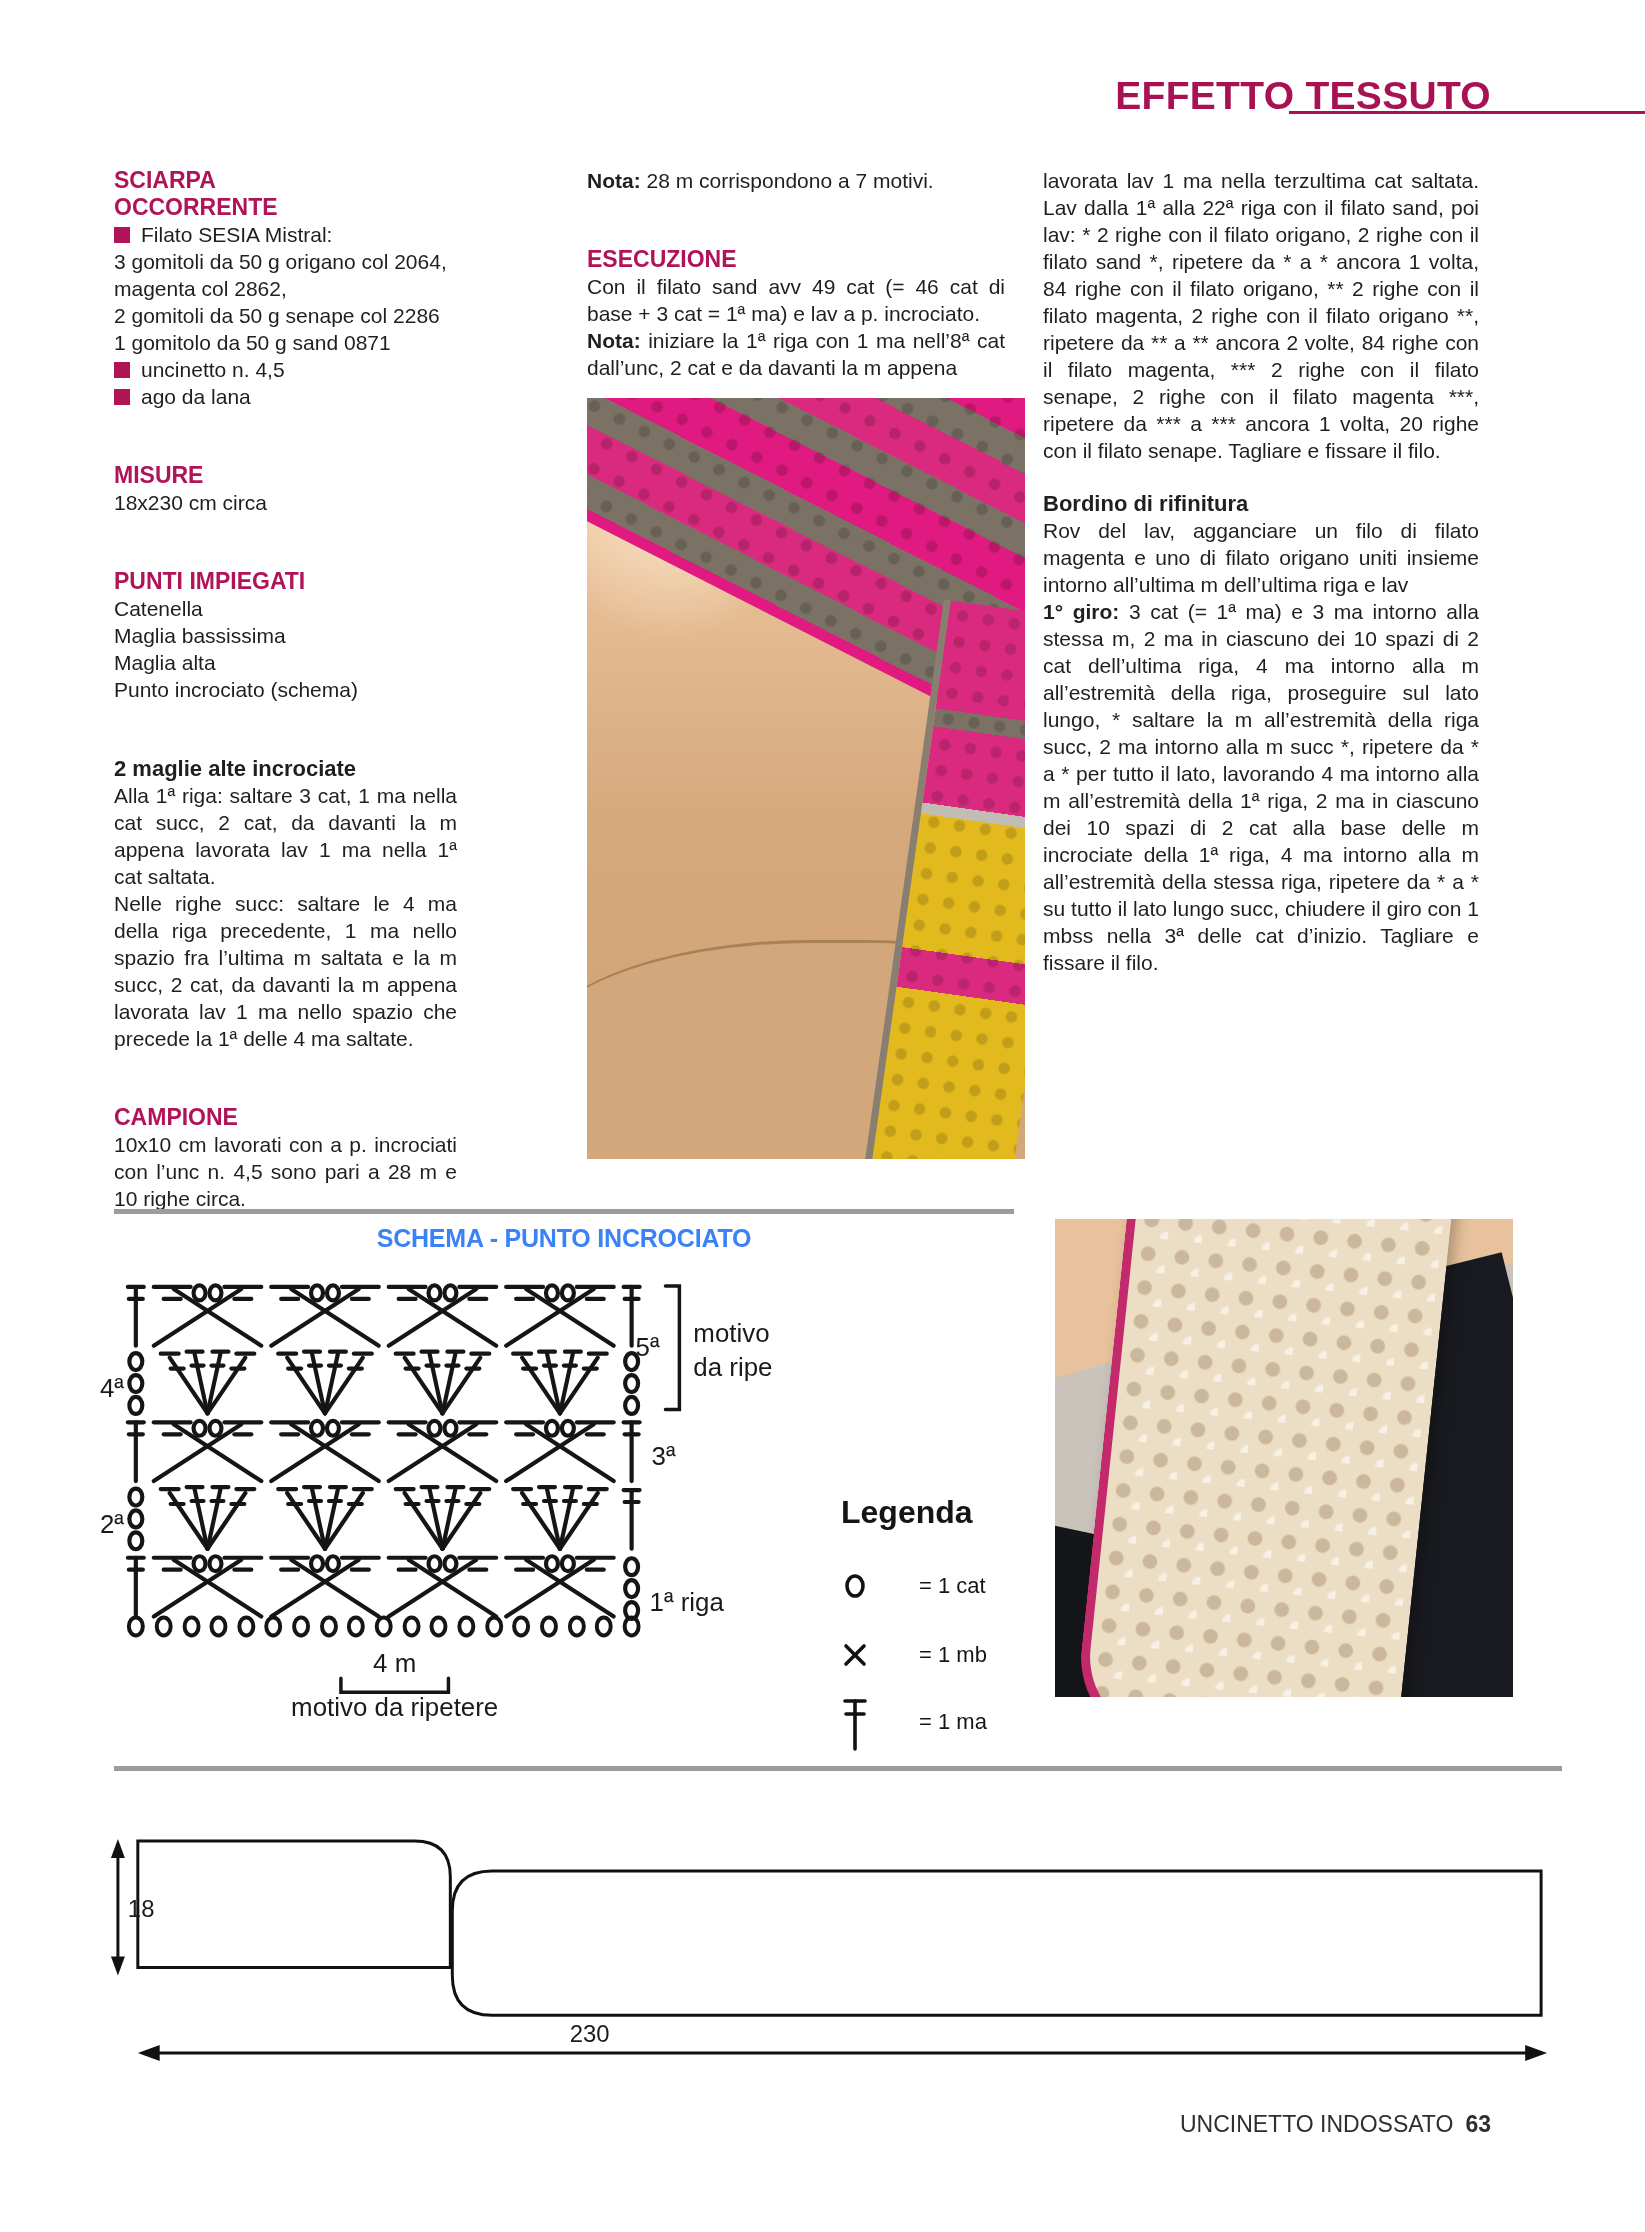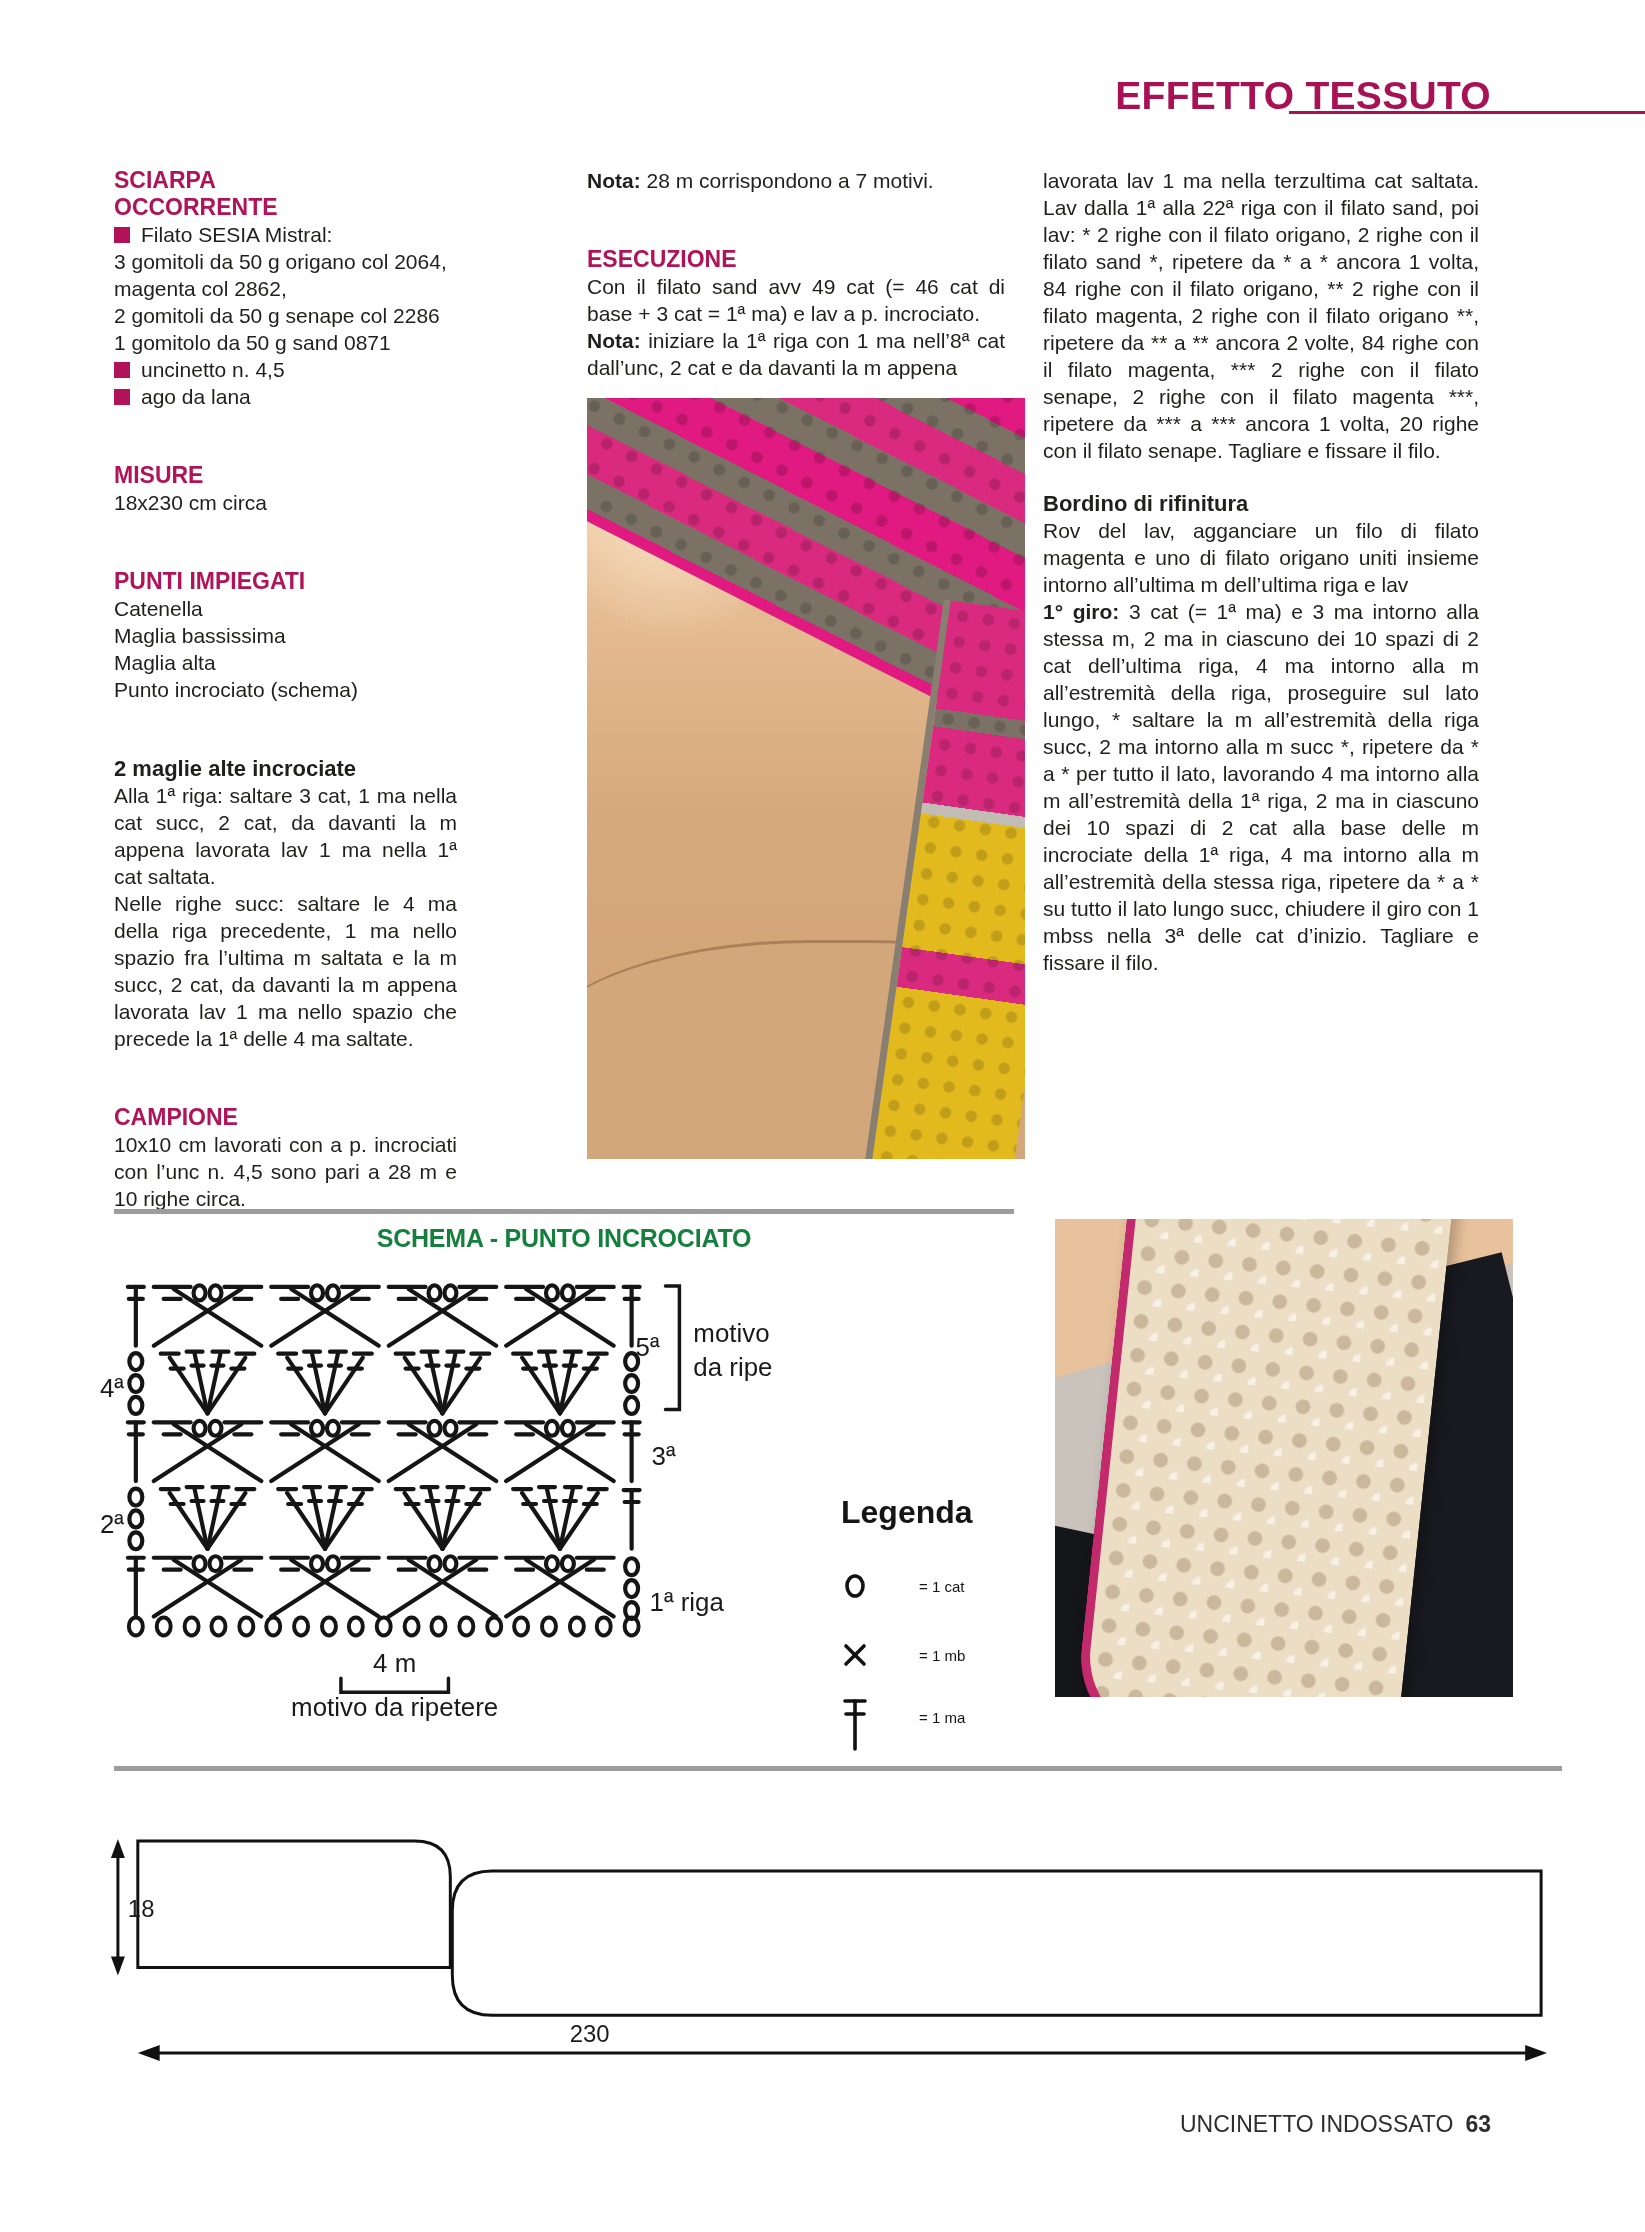--- a/index.html
+++ b/index.html
@@ -35,33 +35,33 @@
   .p1-scarf-b{position:absolute;left:316px;top:209px;width:141px;height:577px;transform:rotate(8deg);
       border-left:7px solid #887f71;
       background-image:radial-gradient(circle at 14px 14px,rgba(0,0,0,.15) 5px,rgba(0,0,0,0) 6.5px),
         linear-gradient(180deg,#da2a7f 0 109px,#7b7265 109px 127px,#da2a7f 127px 204px,#c2bdb4 204px 215px,
         #e3ba1e 215px 350px,#da2a7f 350px 390px,#e3ba1e 390px 577px);
       background-size:26px 26px,auto;}
   
   .rule-gray{position:absolute;height:5px;background:#9c9c9c;}
   #rule-schema{left:114px;top:1209px;width:900px;}
   #rule-modello{left:114px;top:1766px;width:1448px;}
-  .gray-title{position:absolute;text-align:center;font-weight:bold;color:#15803d;
+  .gray-title{position:absolute;text-align:center;font-weight:bold;color:#3b82f6;
       font-size:25px;letter-spacing:-0.2px;}
   #schema-title{left:114px;top:1224px;width:900px;}
   #modello-title{left:114px;top:1781px;width:1005px;}
   #chart-svg{position:absolute;left:96px;top:1276px;}
   svg text{font-family:"Liberation Sans",sans-serif;font-size:26px;fill:#1a1a1a;}
   
   .legend{position:absolute;left:841px;top:1494px;width:249px;}
   .legend-title{font-weight:bold;font-size:32px;color:#151515;}
   .legend-row{display:flex;align-items:center;margin-top:40px;}
   .legend-row.ma-row{margin-top:28px;align-items:flex-start;}
   .legend-sym{width:34px;display:flex;justify-content:flex-start;}
-  .legend-label{font-size:15px;margin-left:44px;color:#151515;}
+  .legend-label{font-size:22px;margin-left:44px;color:#151515;}
   
   .photo2{position:absolute;left:1055px;top:1219px;width:458px;height:478px;overflow:hidden;background:#c9c3bc;}
   .p2-skin{position:absolute;left:0;top:0;width:100%;height:159px;background:#e8c29c;
       clip-path:polygon(0 0,100% 0,100% 28%,55% 55%,0 100%);}
   .p2-black-r{position:absolute;right:-50px;top:55px;width:239px;height:478px;background:#191a1f;transform:rotate(-14deg);}
   .p2-black-b{position:absolute;left:-30px;bottom:-50px;width:249px;height:199px;background:#15161a;transform:rotate(12deg);}
   .p2-scarf{position:absolute;left:48px;top:-70px;width:314px;height:597px;transform:rotate(6deg);
       background-color:#ecddc5;
       background-image:radial-gradient(circle at 16px 16px,rgba(124,96,60,.30) 6.5px,rgba(124,96,60,0) 8px),
         radial-gradient(circle at 33px 33px,rgba(255,255,255,.55) 6px,rgba(255,255,255,0) 8px);

